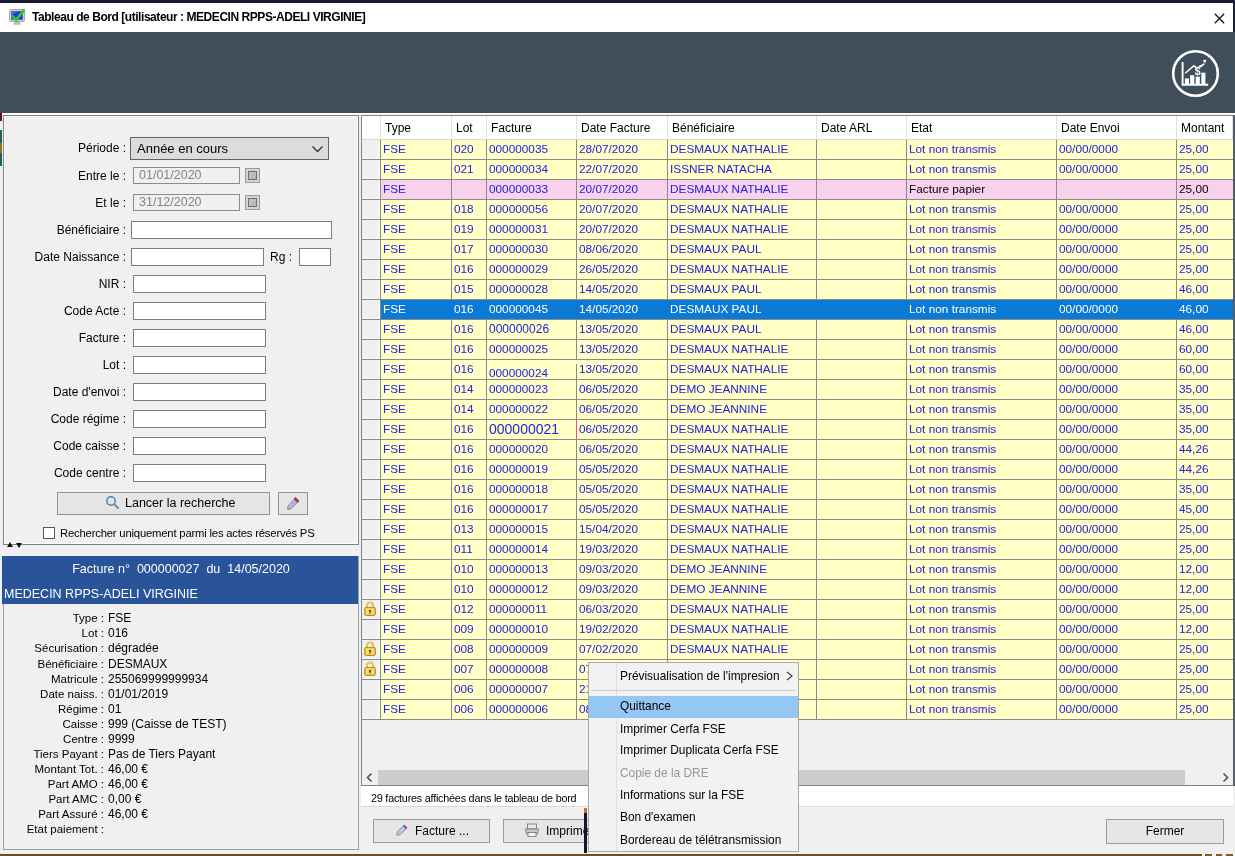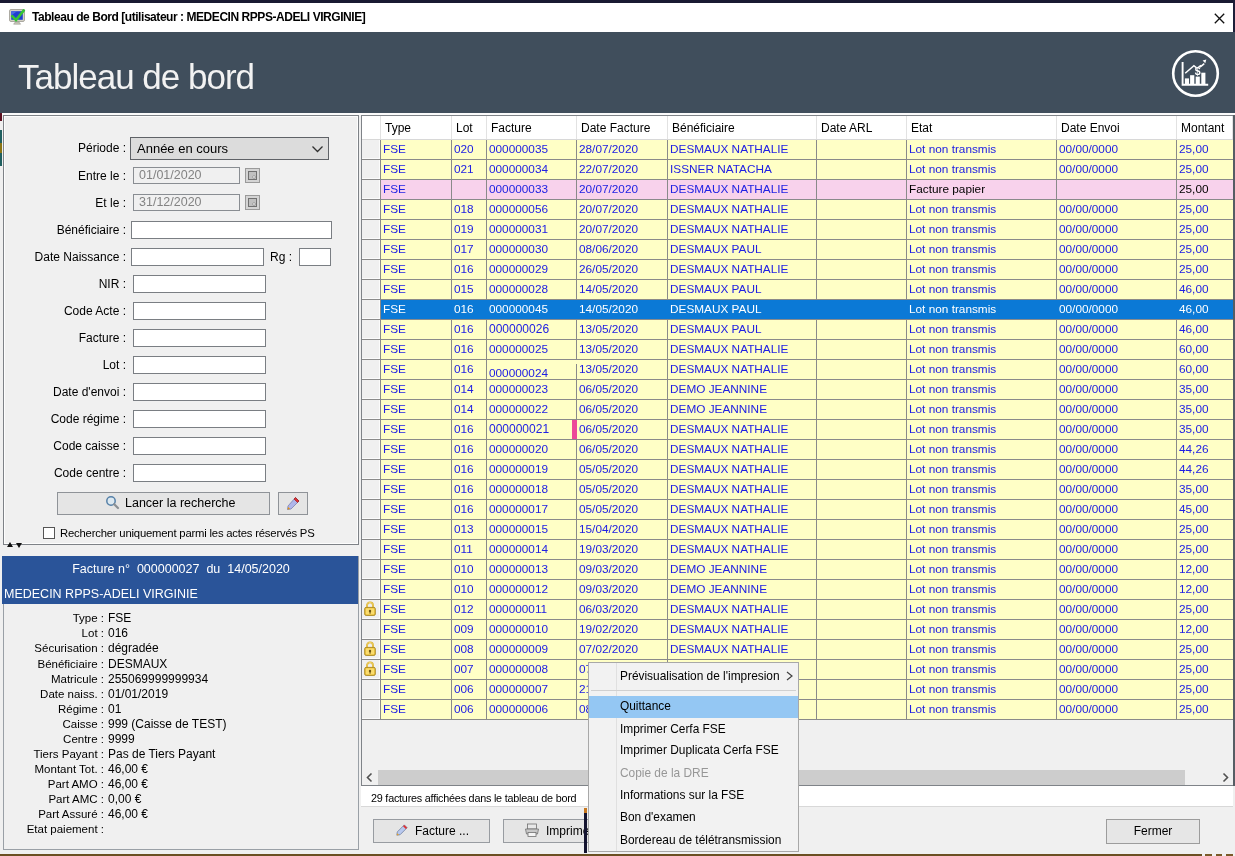--- a/index.html
+++ b/index.html
@@ -17,21 +17,20 @@
     <path d="M3.2 7.2 L7 11 L14.8 1.4" fill="none" stroke="#35c435" stroke-width="2.6" stroke-linecap="round"></path>
   </svg>
   <div class="abs" style="left:32px;top:7px;font-size:12px;font-weight:bold;letter-spacing:-0.45px;color:#000">Tableau de Bord [utilisateur : MEDECIN RPPS-ADELI VIRGINIE]</div>
   <svg class="abs" style="left:1214px;top:10px" width="11" height="11" viewBox="0 0 11 11">
       <path d="M0.8 0.8 L10.2 10.2 M10.2 0.8 L0.8 10.2" stroke="#101010" stroke-width="1.3"></path>
     </svg>
 </div>
 <div class="abs" style="left:1233px;top:0;width:2px;height:32px;background:#1d1e38"></div>
 
 <div class="abs" style="left:0;top:32px;width:1235px;height:81px;background:#404e5c">
-  <div class="abs" style="left:18px;top:25px;font-size:35px;color:#f2f2f2;letter-spacing:-1px">Tableau de bord</div>
   <svg class="abs" style="left:1171px;top:17px" width="49" height="49" viewBox="0 0 49 49">
     <circle cx="24.5" cy="24.5" r="22.3" fill="none" stroke="#fff" stroke-width="2.6"></circle>
     <path d="M11.6 13 L11.6 35.7 L37.2 35.7" fill="none" stroke="#fff" stroke-width="1.9"></path>
     <rect x="13.9" y="29.4" width="4.1" height="5.8" fill="#fff"></rect>
     <rect x="19.1" y="26.2" width="4.2" height="9" fill="#fff"></rect>
     <rect x="24.7" y="27.6" width="4.1" height="7.6" fill="#fff"></rect>
     <rect x="30.3" y="23.7" width="4.1" height="11.5" fill="#fff"></rect>
     <path d="M14.2 24.2 L22.9 16.7 L26.1 19.3 L30 16.3" fill="none" stroke="#fff" stroke-width="1.5"></path>
     <path d="M29 18.1 L33.3 14.6" fill="none" stroke="#fff" stroke-width="1.5"></path>
     <path d="M31.6 11.5 L35.3 10.5 L34.3 14.2 Z" fill="#fff"></path>
@@ -301,21 +300,21 @@
 <div class="abs" style="left:577px;top:400px;width:91px;height:19px;border-right:1px solid #8a8a8a;font-size:11.8px;color:#2121e3;line-height:19px;padding-left:2px;overflow:hidden;white-space:nowrap">06/05/2020</div>
 <div class="abs" style="left:668px;top:400px;width:149px;height:19px;border-right:1px solid #8a8a8a;font-size:11.8px;color:#2121e3;line-height:19px;padding-left:2px;overflow:hidden;white-space:nowrap">DEMO JEANNINE</div>
 <div class="abs" style="left:817px;top:400px;width:90px;height:19px;border-right:1px solid #8a8a8a;font-size:11.8px;color:#2121e3;line-height:19px;padding-left:2px;overflow:hidden;white-space:nowrap"></div>
 <div class="abs" style="left:907px;top:400px;width:150px;height:19px;border-right:1px solid #8a8a8a;font-size:11.8px;color:#2121e3;line-height:19px;padding-left:2px;overflow:hidden;white-space:nowrap">Lot non transmis</div>
 <div class="abs" style="left:1057px;top:400px;width:120px;height:19px;border-right:1px solid #8a8a8a;font-size:11.8px;color:#2121e3;line-height:19px;padding-left:2px;overflow:hidden;white-space:nowrap">00/00/0000</div>
 <div class="abs" style="left:1177px;top:400px;width:56px;height:19px;font-size:11.8px;color:#2121e3;line-height:19px;padding-left:2px;overflow:hidden;white-space:nowrap">35,00</div>
 <div class="abs" style="left:362px;top:420px;width:19px;height:20px;background:#f0f0f0;border-right:1px solid #8a8a8a;border-bottom:1px solid #8a8a8a;box-shadow:inset -1px -1px 0 #fbfbfb"></div>
 <div class="abs" style="left:381px;top:420px;width:852px;height:20px;background:#ffffc6;border-bottom:1px solid #8a8a8a"></div>
 <div class="abs" style="left:381px;top:420px;width:71px;height:19px;border-right:1px solid #8a8a8a;font-size:11.8px;color:#2121e3;line-height:19px;padding-left:2px;overflow:hidden;white-space:nowrap">FSE</div>
 <div class="abs" style="left:452px;top:420px;width:35px;height:19px;border-right:1px solid #8a8a8a;font-size:11.8px;color:#2121e3;line-height:19px;padding-left:2px;overflow:hidden;white-space:nowrap">016</div>
-<div class="abs" style="left:487px;top:420px;width:90px;height:19px;border-right:5px solid #ec4899;font-size:12px;color:#2121e3;line-height:19px;padding-left:2px;overflow:hidden;white-space:nowrap">000000021</div>
+<div class="abs" style="left:487px;top:420px;width:90px;height:19px;border-right:1px solid #ec4899;font-size:14px;color:#2121e3;line-height:19px;padding-left:2px;overflow:hidden;white-space:nowrap">000000021</div>
 <div class="abs" style="left:577px;top:420px;width:91px;height:19px;border-right:1px solid #8a8a8a;font-size:11.8px;color:#2121e3;line-height:19px;padding-left:2px;overflow:hidden;white-space:nowrap">06/05/2020</div>
 <div class="abs" style="left:668px;top:420px;width:149px;height:19px;border-right:1px solid #8a8a8a;font-size:11.8px;color:#2121e3;line-height:19px;padding-left:2px;overflow:hidden;white-space:nowrap">DESMAUX NATHALIE</div>
 <div class="abs" style="left:817px;top:420px;width:90px;height:19px;border-right:1px solid #8a8a8a;font-size:11.8px;color:#2121e3;line-height:19px;padding-left:2px;overflow:hidden;white-space:nowrap"></div>
 <div class="abs" style="left:907px;top:420px;width:150px;height:19px;border-right:1px solid #8a8a8a;font-size:11.8px;color:#2121e3;line-height:19px;padding-left:2px;overflow:hidden;white-space:nowrap">Lot non transmis</div>
 <div class="abs" style="left:1057px;top:420px;width:120px;height:19px;border-right:1px solid #8a8a8a;font-size:11.8px;color:#2121e3;line-height:19px;padding-left:2px;overflow:hidden;white-space:nowrap">00/00/0000</div>
 <div class="abs" style="left:1177px;top:420px;width:56px;height:19px;font-size:11.8px;color:#2121e3;line-height:19px;padding-left:2px;overflow:hidden;white-space:nowrap">35,00</div>
 <div class="abs" style="left:362px;top:440px;width:19px;height:20px;background:#f0f0f0;border-right:1px solid #8a8a8a;border-bottom:1px solid #8a8a8a;box-shadow:inset -1px -1px 0 #fbfbfb"></div>
 <div class="abs" style="left:381px;top:440px;width:852px;height:20px;background:#ffffc6;border-bottom:1px solid #8a8a8a"></div>
 <div class="abs" style="left:381px;top:440px;width:71px;height:19px;border-right:1px solid #8a8a8a;font-size:11.8px;color:#2121e3;line-height:19px;padding-left:2px;overflow:hidden;white-space:nowrap">FSE</div>
 <div class="abs" style="left:452px;top:440px;width:35px;height:19px;border-right:1px solid #8a8a8a;font-size:11.8px;color:#2121e3;line-height:19px;padding-left:2px;overflow:hidden;white-space:nowrap">016</div>
@@ -512,21 +511,21 @@
       <path d="M11 2 L14 5 L6.5 12.5 L3 13 L3.5 9.5Z" fill="#b8c8ee" stroke="#6a7a9a" stroke-width="0.8"></path>
       <path d="M11 2 L14 5 L12.6 6.4 L9.6 3.4Z" fill="#e03030"></path>
       <path d="M3 13 L5.4 12.7 L3.4 10.8Z" fill="#e8a020"></path>
     </svg>Facture ...</div>
 <div class="abs" style="left:503px;top:819px;width:120px;height:24px;background:#e5e5e5;border:1px solid #989ca1;font-size:12px;color:#000;line-height:22px;padding-left:20px">
 <svg style="vertical-align:-3px;margin-right:6px" width="16" height="15" viewBox="0 0 16 15">
       <rect x="3.5" y="1" width="9" height="5" fill="#e8e8e8" stroke="#707070" stroke-width="0.8"></rect>
       <path d="M1.5 6 L14.5 6 L13.5 11 L2.5 11Z" fill="#c8c8c8" stroke="#707070" stroke-width="0.8"></path>
       <rect x="4" y="9.5" width="8" height="4" fill="#f4f4f4" stroke="#707070" stroke-width="0.8"></rect>
     </svg>Imprimer</div>
-<div class="abs" style="left:1106px;top:819px;width:94px;height:25px;background:#e6e6e6;border:1px solid #9c9c9c;text-align:center;font-size:12px;color:#000;line-height:23px">Fermer</div>
+<div class="abs" style="left:1106px;top:819px;width:118px;height:25px;background:#e6e6e6;border:1px solid #9c9c9c;text-align:center;font-size:12px;color:#000;line-height:23px">Fermer</div>
 <div class="abs" style="left:584px;top:808px;width:3px;height:5px;background:#c87820"></div>
 <div class="abs" style="left:584px;top:813px;width:3px;height:40px;background:#141430"></div>
 <div class="abs" style="left:588px;top:662px;width:211px;height:190px;background:#f2f2f2;border:1px solid #a8a8a8"></div>
 <div class="abs" style="left:616px;top:663px;width:1px;height:188px;background:#e0e0e0"></div>
 <div class="abs" style="left:591px;top:690px;width:205px;height:1px;background:#d0d0d0"></div>
 <div class="abs" style="left:620px;top:668.5px;font-size:11.9px;color:#000;white-space:nowrap">Prévisualisation de l'impresion</div>
 <div class="abs" style="left:589px;top:695.5px;width:209px;height:22px;background:#94c7f3"></div>
 <div class="abs" style="left:620px;top:699.0px;font-size:11.9px;color:#000;white-space:nowrap">Quittance</div>
 <div class="abs" style="left:620px;top:722.0px;font-size:11.9px;color:#000;white-space:nowrap">Imprimer Cerfa FSE</div>
 <div class="abs" style="left:620px;top:743.0px;font-size:11.9px;color:#000;white-space:nowrap">Imprimer Duplicata Cerfa FSE</div>

